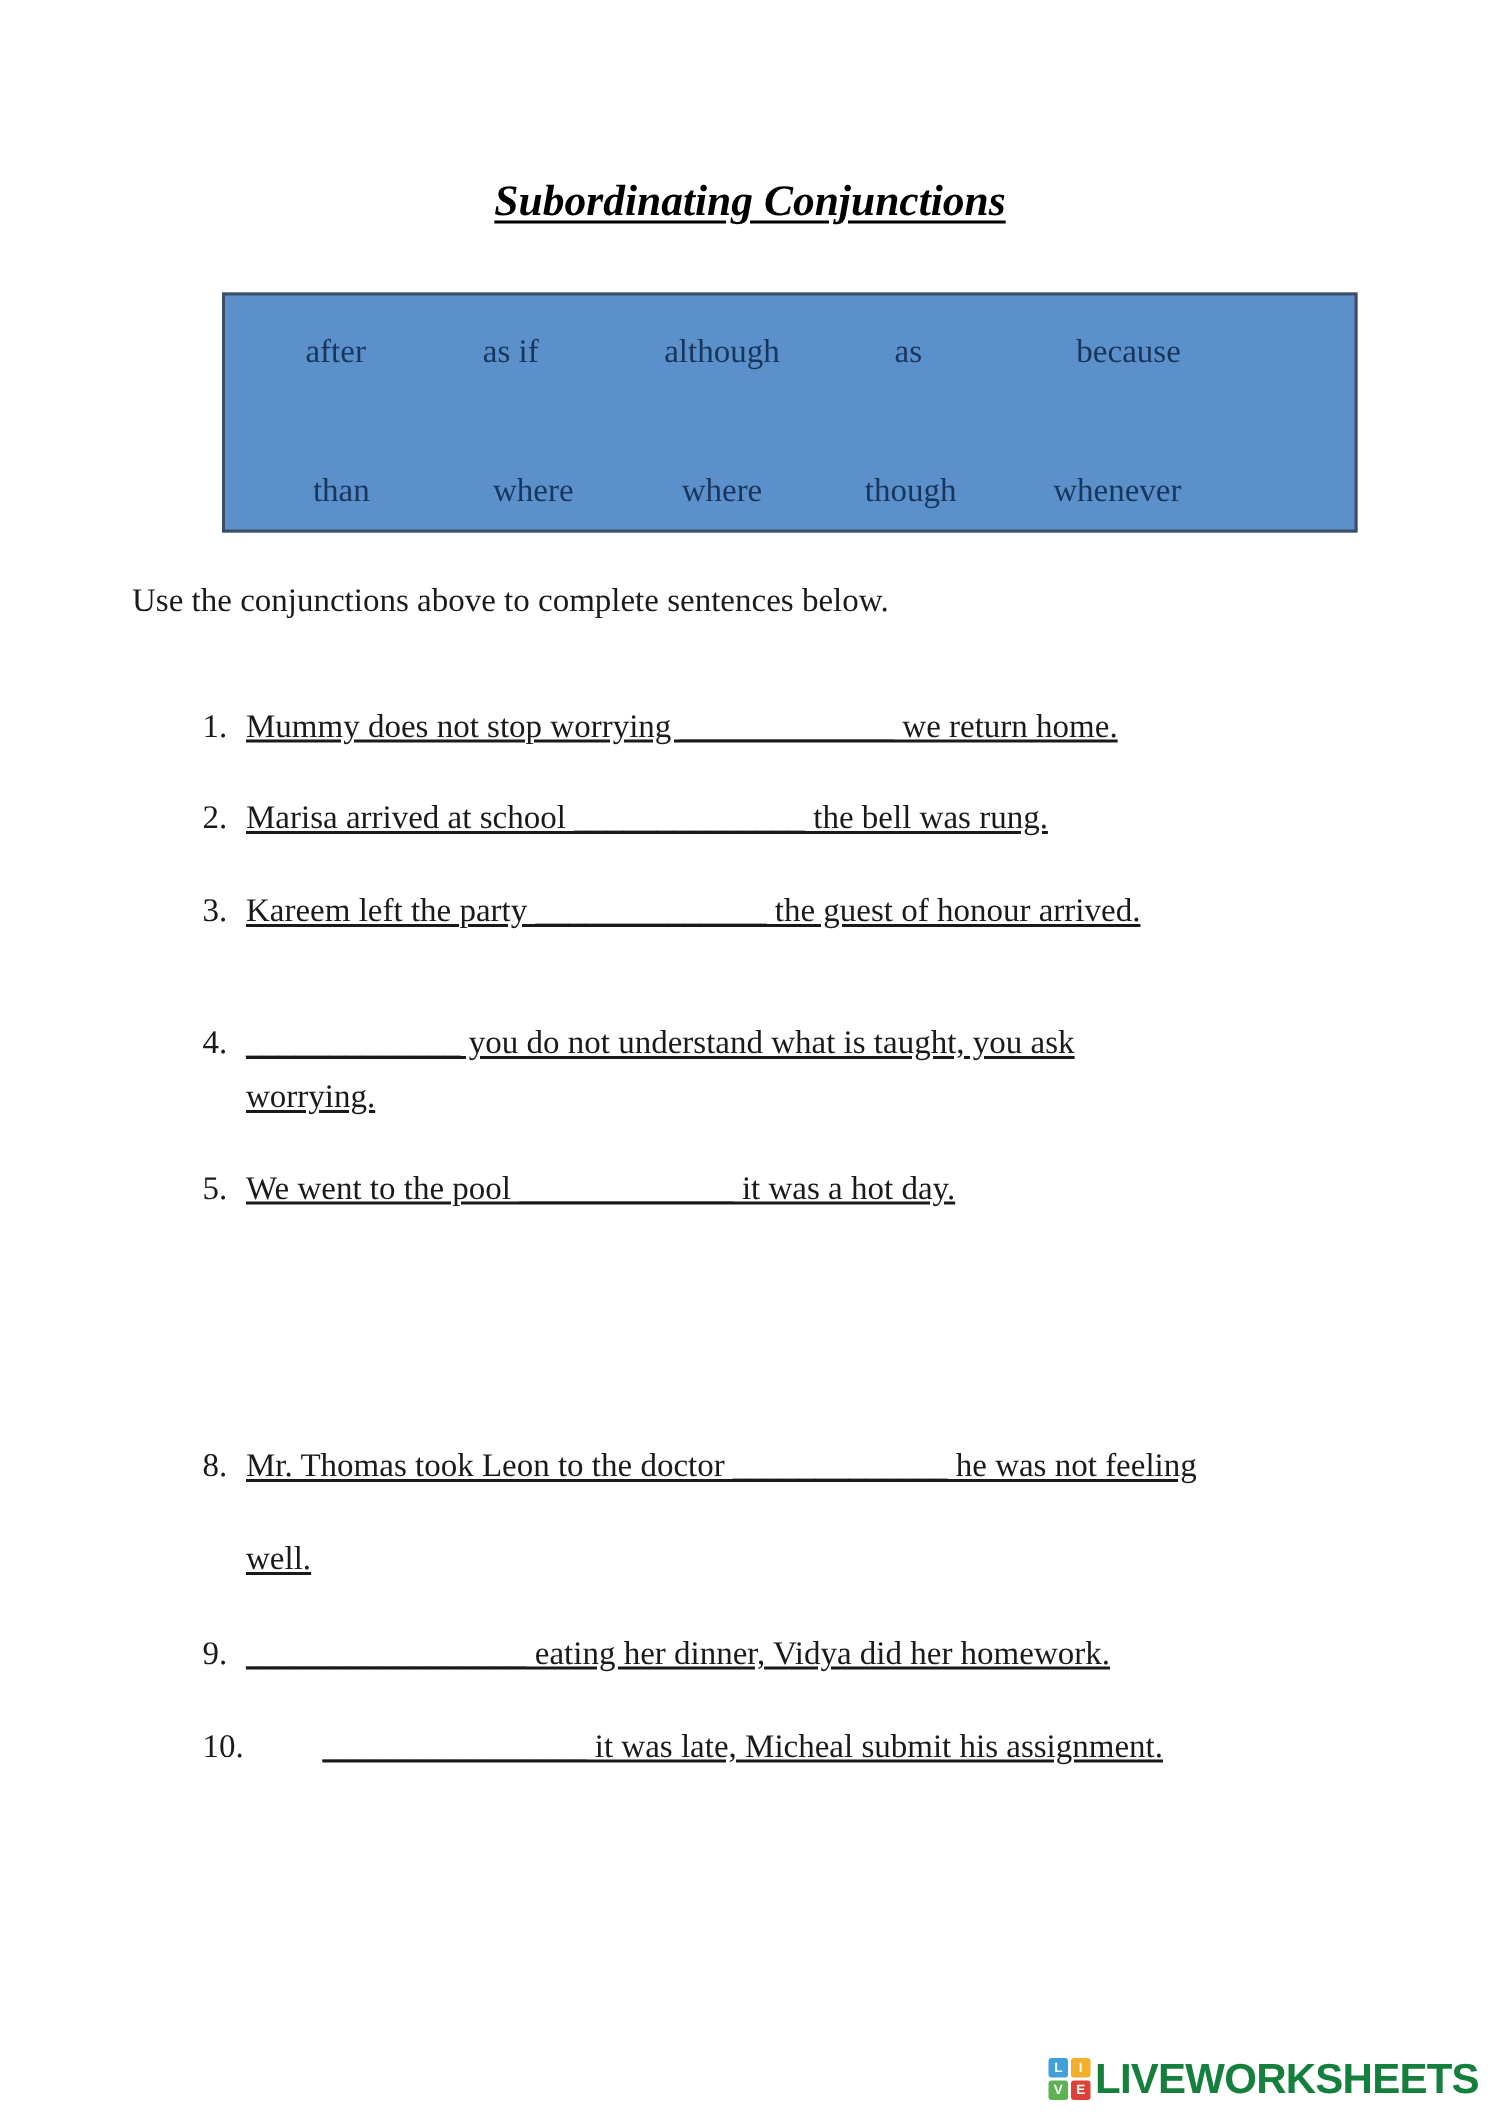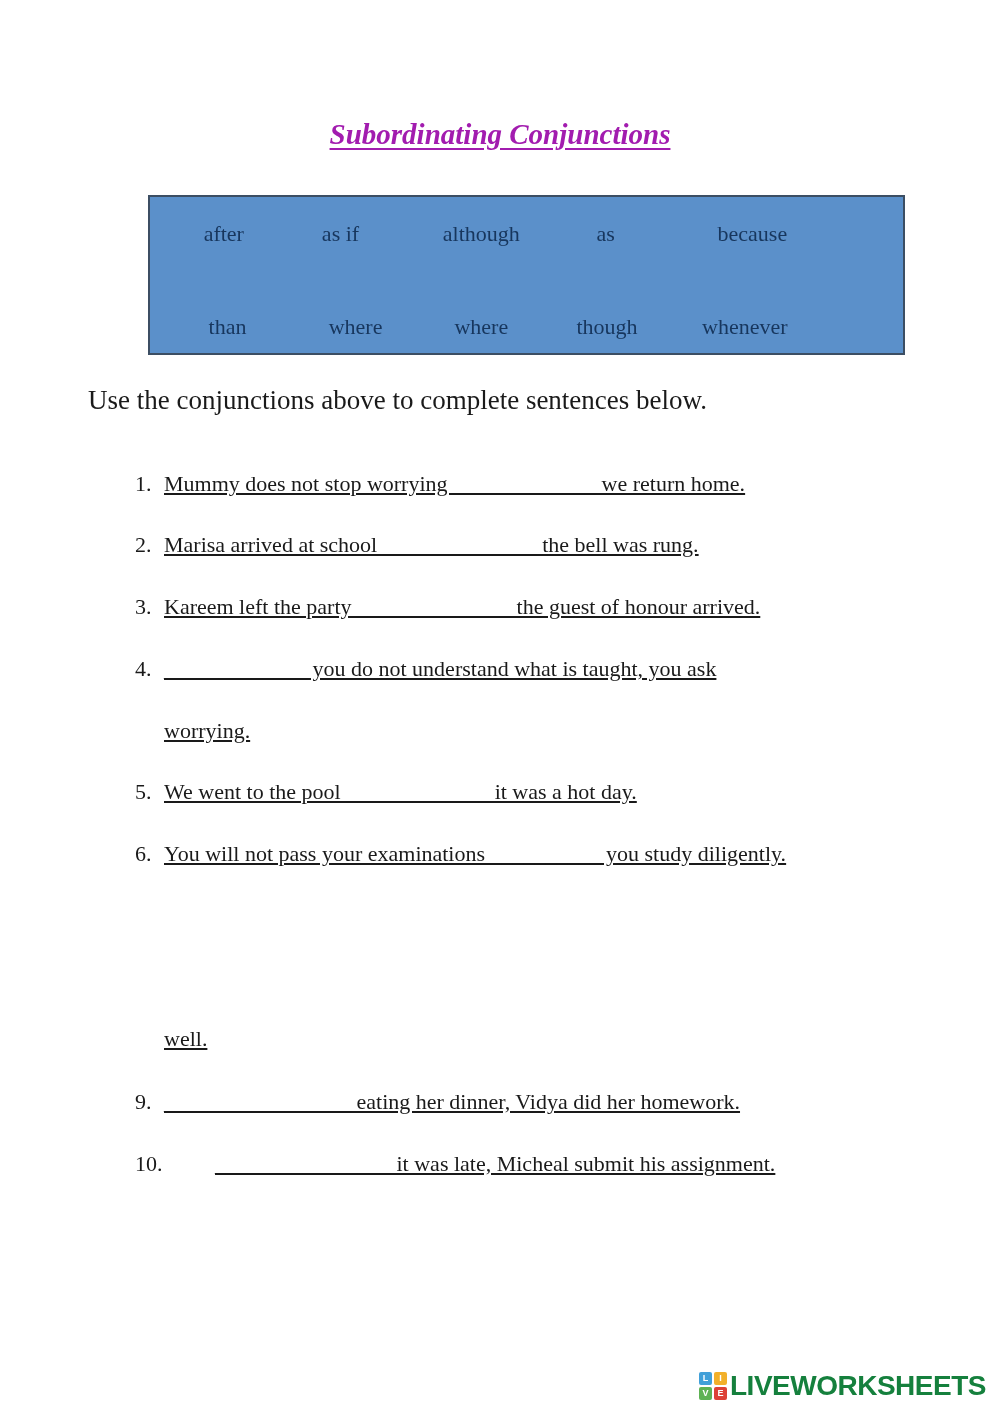--- a/index.html
+++ b/index.html
@@ -13,38 +13,38 @@
   }
   .page { position: absolute; inset: 0; }
 
   
   .title {
     position: absolute; top: 118px; left: 0; width: 100%;
     margin: 0; text-align: center;
     font-size: 29px; font-weight: bold; font-style: italic;
     text-decoration: underline;
     text-underline-offset: 4px;
-    color: #a21caf;
+    color: #000000;
   }
 
   
   .wordbox {
     position: absolute; left: 148px; top: 195px;
     width: 753px; height: 156px;
     border: 2px solid #3c4e63;
     font-size: 22px;
     text-align: right;
   }
   .wb-row { position: absolute; left: 0; width: 100%; height: 30px; line-height: 30px; }
   .wb-word { position: absolute; transform: translateX(-50%); white-space: nowrap; }
 
   
   .instruction {
     position: absolute; left: 88px; top: 385px; margin: 0;
-    font-size: 27px; line-height: 30px;
+    font-size: 22px; line-height: 30px;
   }
 
   
   .qline {
     position: absolute; left: 123px; margin: 12px;
     font-size: 22px; line-height: 30px; white-space: nowrap; text-decoration: underline;
   }
   .qnum { display: inline-block; min-width: 29px; }
   .q10-gap { margin-left: 51px; }
 
@@ -100,31 +100,31 @@
 
   <div class="qline" style="top:457px">
     <span class="qnum">1.</span><span class="qtext">Mummy does not stop worrying _____________ we return home.</span>
   </div>
   <div class="qline" style="top:518px">
     <span class="qnum">2.</span><span class="qtext">Marisa arrived at school ______________ the bell was rung.</span>
   </div>
   <div class="qline" style="top:580px">
     <span class="qnum">3.</span><span class="qtext">Kareem left the party ______________ the guest of honour arrived.</span>
   </div>
-  <div class="qline" style="top:642px">
+  <div class="qline" style="top:668px">
     <span class="qnum">4.</span><span class="qtext">_____________ you do not understand what is taught, you ask</span>
   </div>
   <div class="qline" style="top:704px">
     <span class="qnum"></span><span class="qtext">worrying.</span>
   </div>
   <div class="qline" style="top:765px">
     <span class="qnum">5.</span><span class="qtext">We went to the pool _____________ it was a hot day.</span>
   </div>
-  <div class="qline" style="top:827px">
-    <span class="qnum">6.</span><span class="qtext">You will not pass your examinations __________ you study diligently.</span>
+  <div class="qline" style="top:950px">
+    <span class="qnum">8.</span><span class="qtext">Mr. Thomas took Leon to the doctor _____________ he was not feeling</span>
   </div>
   <div class="qline" style="top:1012px">
     <span class="qnum"></span><span class="qtext">well.</span>
   </div>
   <div class="qline" style="top:1075px">
     <span class="qnum">9.</span><span class="qtext">_________________ eating her dinner, Vidya did her homework.</span>
   </div>
   <div class="qline" style="top:1137px">
     <span class="qnum">10.</span><span class="qtext q10-gap">________________ it was late, Micheal submit his assignment.</span>
   </div>

